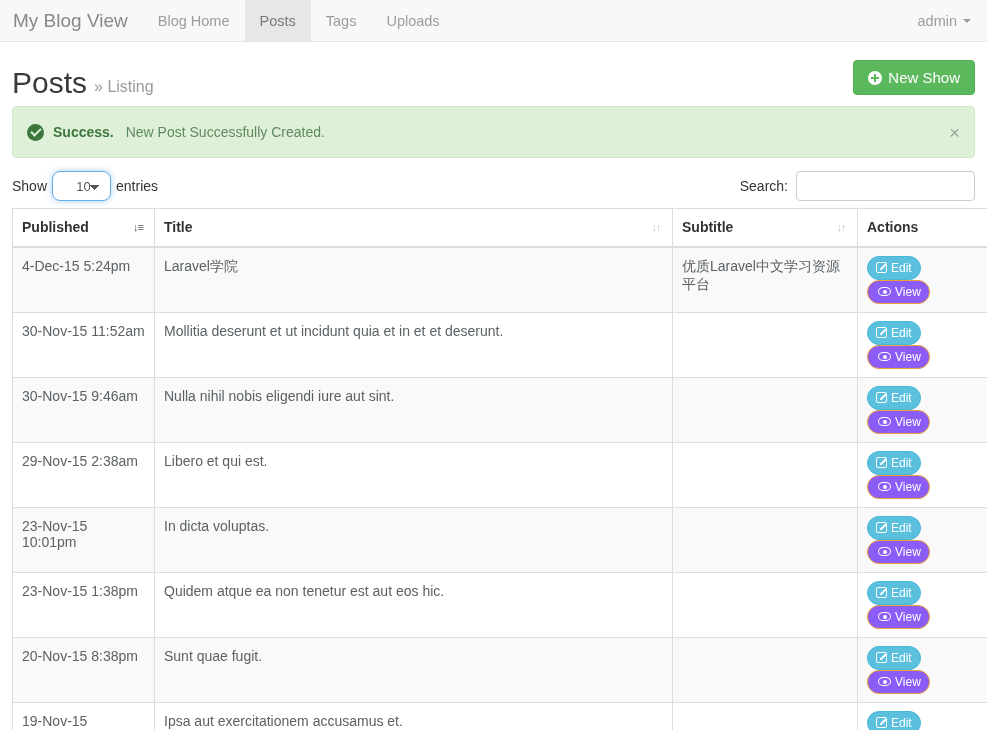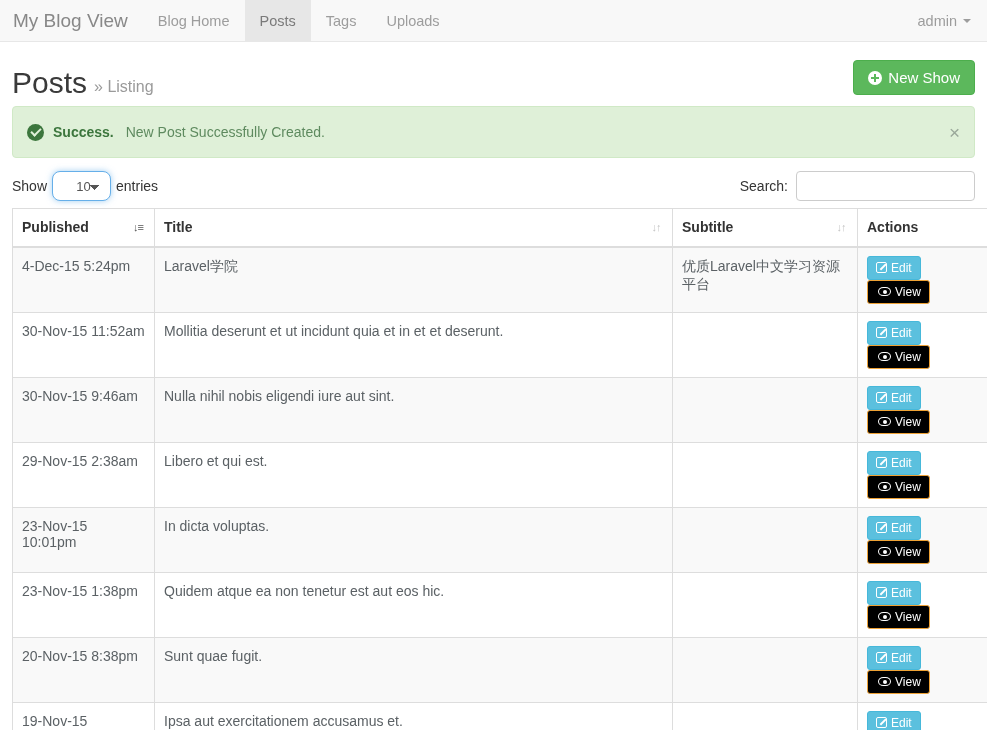--- a/index.html
+++ b/index.html
@@ -268,32 +268,32 @@
     justify-content: center;
     letter-spacing: -1px;
   }
   .sort-ico.active { color: #555555; }
 
   .act-cell { padding: 8px 9px 8px 9px !important; }
   .btn-sm {
     display: inline-flex;
     align-items: center;
     gap: 4px;
-    border-radius: 3px;
+    border-radius: 12px;
     font-size: 12px;
     padding: 5px 8px;
     color: #ffffff;
     text-decoration: none;
     line-height: 1;
     cursor: pointer;
     border: 1px solid transparent;
     margin-right: 3px;
   }
   .btn-info { background: #5bc0de; border-color: #46b8da; }
-  .btn-warning { background: #000000; border-color: #eea236; padding-left: 10px; }
+  .btn-warning { background: #8b5cf6; border-color: #eea236; padding-left: 10px; }
 
   .icon-pencil-sq {
     width: 11px; height: 11px;
     border: 1.5px solid #ffffff;
     border-radius: 2px;
     position: relative;
     display: inline-block;
     flex: none;
   }
   .icon-pencil-sq::after {

